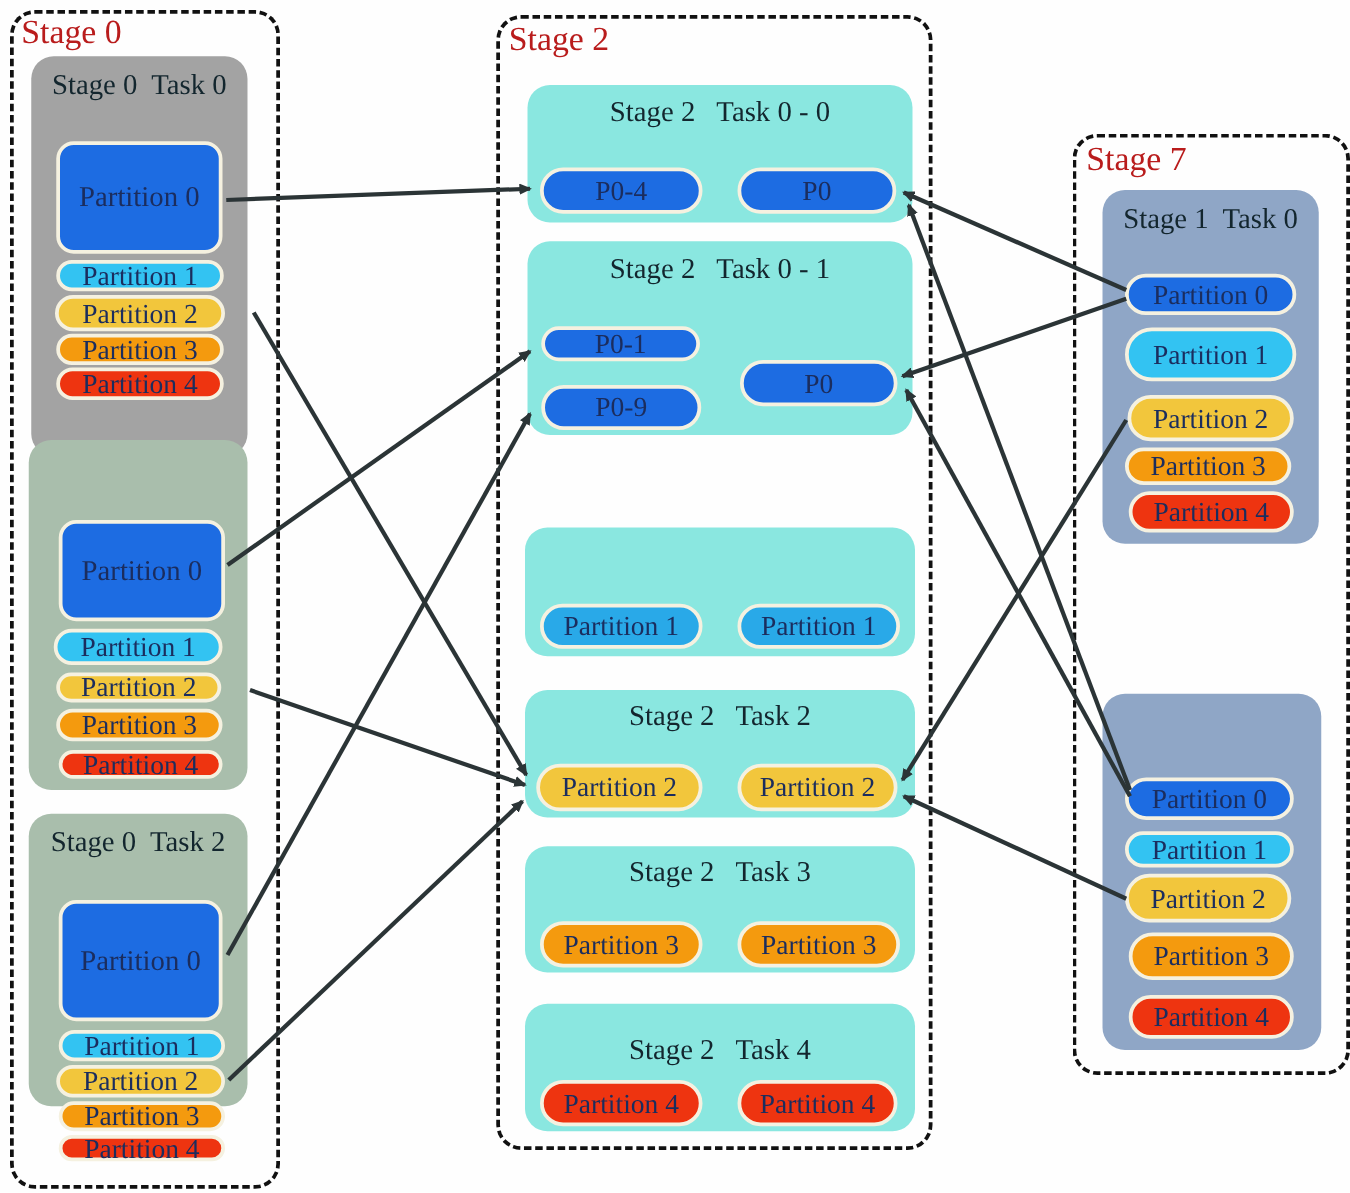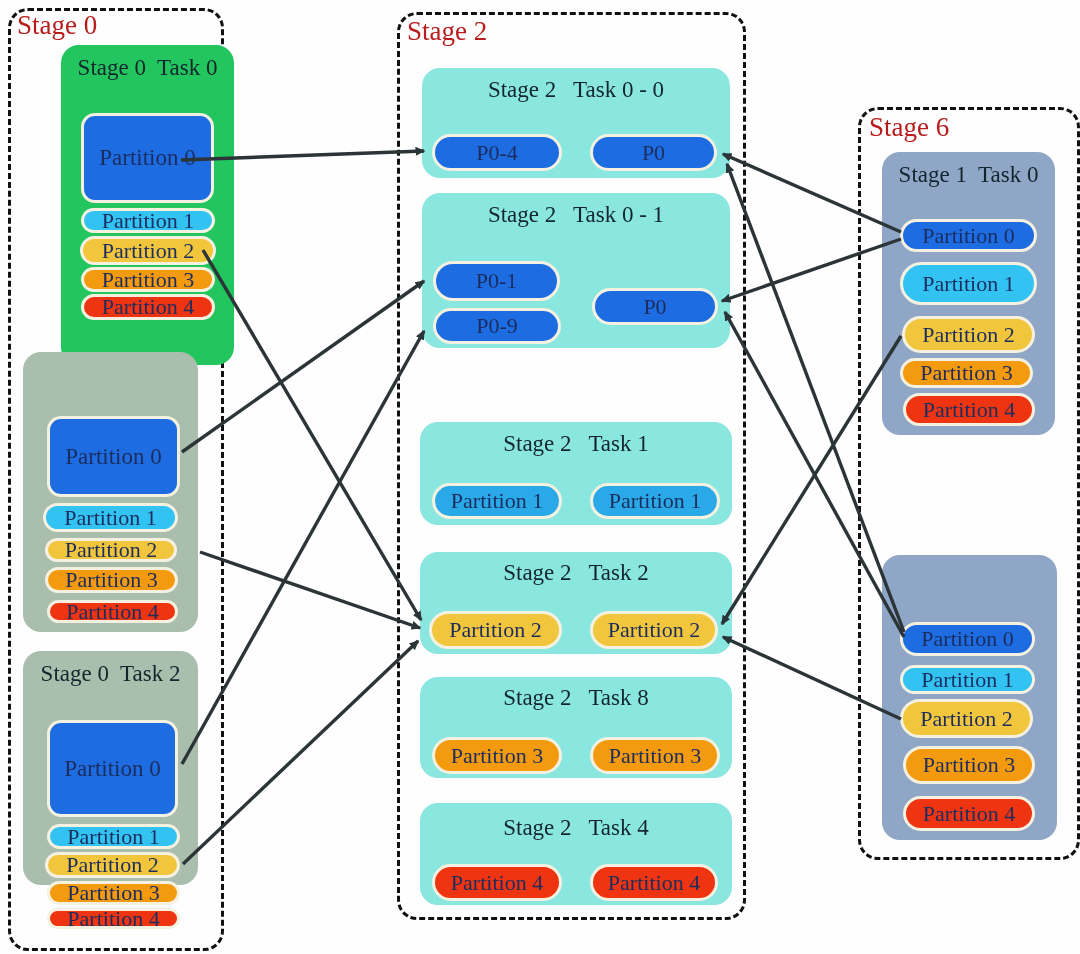--- a/index.html
+++ b/index.html
@@ -33,21 +33,21 @@
   }
 </style>
 </head>
 <body>
 
 <div class="canvas">
 
   <div class="stage-region" style="left:8px;top:8px;width:210px;height:937px;"></div>
   <div class="stage-label" style="left:17px;top:12px;">Stage 0</div>
 
-  <div class="task-box" style="left: 25px; top: 45px; width: 173px; height: 320px; background-color: #22c55e; margin-left: 36px;">
+  <div class="task-box" style="left: 25px; top: 45px; width: 173px; height: 320px; background-color: #a3a3a3;">
     <div class="task-title" style="top:10px;">Stage 0  Task 0</div>
     <div class="pill big" style="left: 20px; top: 68px; width: 133px; height: 90px; background-color: rgb(29, 108, 226);">Partition 0</div>
     <div class="pill" style="left: 20px; top: 163px; width: 134px; height: 25px; background-color: rgb(51, 195, 242);">Partition 1</div>
     <div class="pill" style="left: 19px; top: 191px; width: 136px; height: 29px; background-color: rgb(242, 198, 60);">Partition 2</div>
     <div class="pill" style="left: 20px; top: 222px; width: 134px; height: 25px; background-color: rgb(244, 154, 14);">Partition 3</div>
     <div class="pill" style="left: 20px; top: 249px; width: 134px; height: 26px; background-color: rgb(238, 52, 16);">Partition 4</div>
   </div>
 
   <div class="task-box" style="left: 23px; top: 352px; width: 175px; height: 280px; background-color: rgb(169, 190, 172);">
     <div class="pill big" style="left: 24px; top: 64px; width: 133px; height: 81px; background-color: rgb(29, 108, 226);">Partition 0</div>
@@ -70,51 +70,50 @@
   <div class="stage-label" style="left:407px;top:18px;">Stage 2</div>
 
   <div class="task-box" style="left: 422px; top: 68px; width: 308px; height: 110px; background-color: rgb(138, 231, 224);">
     <div class="task-title" style="top:9px;">Stage 2   Task 0 - 0</div>
     <div class="pill" style="left: 10px; top: 66px; width: 130px; height: 37px; background-color: rgb(29, 108, 226);">P0-4</div>
     <div class="pill" style="left: 168px; top: 66px; width: 127px; height: 37px; background-color: rgb(29, 108, 226);">P0</div>
   </div>
 
   <div class="task-box" style="left: 422px; top: 193px; width: 308px; height: 155px; background-color: rgb(138, 231, 224);">
     <div class="task-title" style="top:9px;">Stage 2   Task 0 - 1</div>
-    <div class="pill" style="left: 11px; top: 68px; width: 127px; height: 40px; background-color: rgb(29, 108, 226);">P0-1</div>
+    <div class="pill" style="left: 11px; top: 68px; width: 127px; height: 28px; background-color: rgb(29, 108, 226);">P0-1</div>
     <div class="pill" style="left: 11px; top: 115px; width: 128px; height: 36px; background-color: rgb(29, 108, 226);">P0-9</div>
     <div class="pill" style="left: 170px; top: 95px; width: 126px; height: 37px; background-color: rgb(29, 108, 226);">P0</div>
   </div>
 
   <div class="task-box" style="left: 420px; top: 422px; width: 312px; height: 103px; background-color: rgb(138, 231, 224);">
-    <div class="task-title" style="top:9px;">Stage 2   Task 1</div>
     <div class="pill" style="left: 12px; top: 61px; width: 130px; height: 36px; background-color: rgb(41, 169, 232);">Partition 1</div>
     <div class="pill" style="left: 170px; top: 61px; width: 130px; height: 36px; background-color: rgb(41, 169, 232);">Partition 1</div>
   </div>
 
   <div class="task-box" style="left: 420px; top: 552px; width: 312px; height: 102px; background-color: rgb(138, 231, 224);">
     <div class="task-title" style="top:8px;">Stage 2   Task 2</div>
     <div class="pill" style="left: 9px; top: 59px; width: 133px; height: 38px; background-color: rgb(242, 198, 60);">Partition 2</div>
     <div class="pill" style="left: 170px; top: 59px; width: 128px; height: 38px; background-color: rgb(242, 198, 60);">Partition 2</div>
   </div>
 
   <div class="task-box" style="left: 420px; top: 677px; width: 312px; height: 101px; background-color: rgb(138, 231, 224);">
-    <div class="task-title" style="top:8px;">Stage 2   Task 8</div>
+    <div class="task-title" style="top:8px;">Stage 2   Task 3</div>
     <div class="pill" style="left: 12px; top: 60px; width: 130px; height: 37px; background-color: rgb(244, 154, 14);">Partition 3</div>
     <div class="pill" style="left: 170px; top: 60px; width: 130px; height: 37px; background-color: rgb(244, 154, 14);">Partition 3</div>
   </div>
 
   <div class="task-box" style="left: 420px; top: 803px; width: 312px; height: 102px; background-color: rgb(138, 231, 224);">
-    <div class="task-title" style="top:12px;">Stage 2   Task 4</div>
+    <div class="task-title" style="top:24px;">Stage 2   Task 4</div>
     <div class="pill" style="left: 12px; top: 61px; width: 130px; height: 37px; background-color: rgb(238, 52, 16);">Partition 4</div>
     <div class="pill" style="left: 170px; top: 61px; width: 128px; height: 37px; background-color: rgb(238, 52, 16);">Partition 4</div>
   </div>
 
   <div class="stage-region" style="left:858px;top:107px;width:216px;height:747px;"></div>
-  <div class="stage-label" style="left:869px;top:114px;">Stage 6</div>
+  <div class="stage-label" style="left:869px;top:114px;">Stage 7</div>
 
   <div class="task-box" style="left: 882px; top: 152px; width: 173px; height: 283px; background-color: rgb(143, 166, 198);">
     <div class="task-title" style="top:10px;">Stage 1  Task 0</div>
     <div class="pill" style="left: 18px; top: 67px; width: 137px; height: 33px; background-color: rgb(29, 108, 226);">Partition 0</div>
     <div class="pill" style="left: 18px; top: 110px; width: 137px; height: 43px; background-color: rgb(51, 195, 242);">Partition 1</div>
     <div class="pill" style="left: 20px; top: 164px; width: 133px; height: 37px; background-color: rgb(242, 198, 60);">Partition 2</div>
     <div class="pill" style="left: 18px; top: 206px; width: 133px; height: 30px; background-color: rgb(244, 154, 14);">Partition 3</div>
     <div class="pill" style="left: 21px; top: 241px; width: 132px; height: 33px; background-color: rgb(238, 52, 16);">Partition 4</div>
   </div>
 

